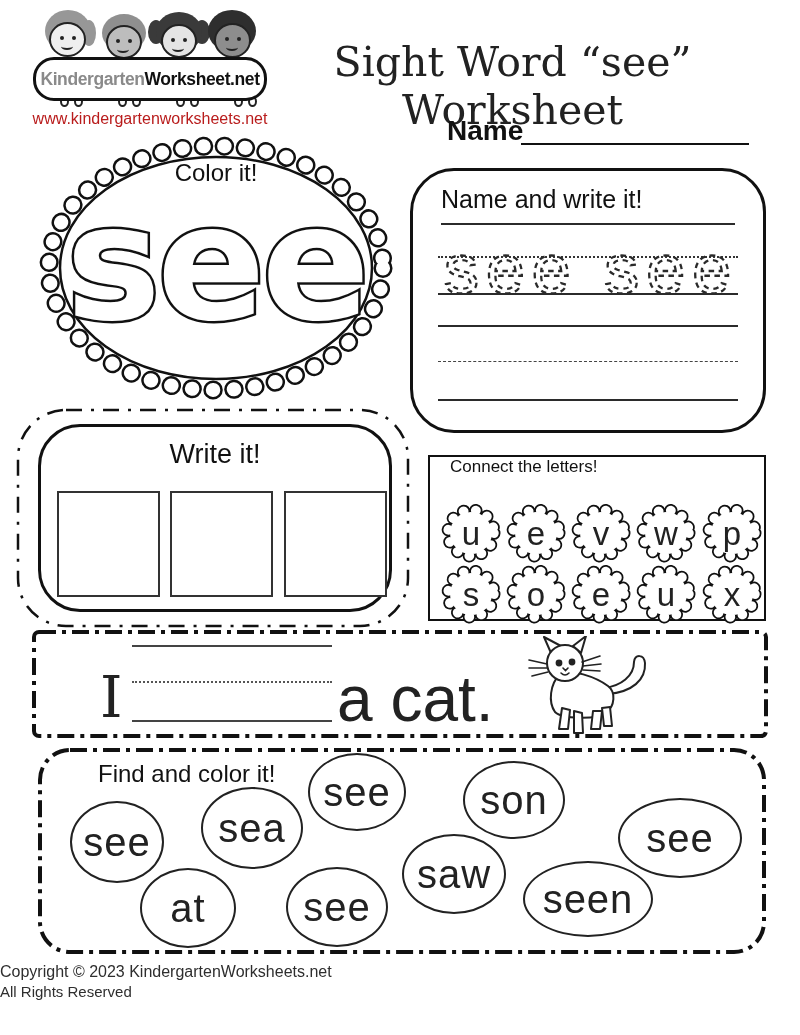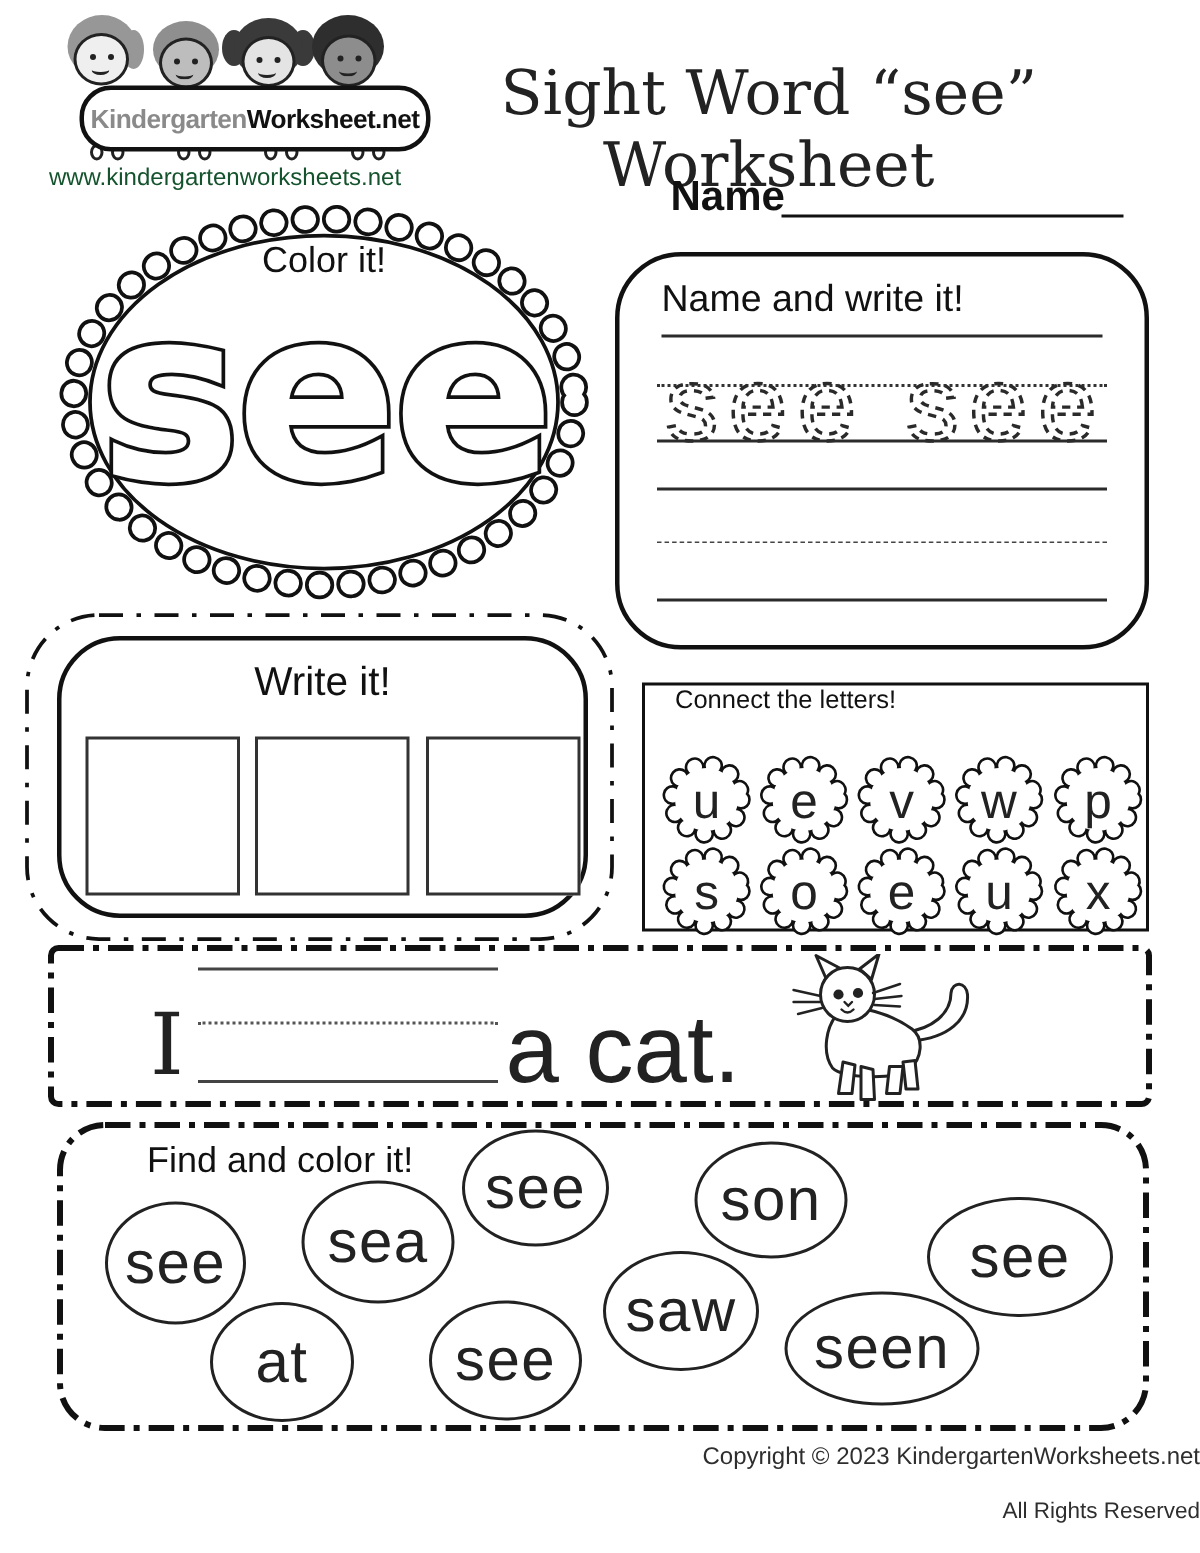--- a/index.html
+++ b/index.html
@@ -15,26 +15,26 @@
   .hair { position:absolute; border-radius:50%; }
   .face { position:absolute; border:2px solid #222; border-radius:50%; }
   .eye { position:absolute; width:4px; height:4px; background:#222; border-radius:50%; }
   .smile { position:absolute; width:12px; height:7px; border:2px solid #222; border-top:none; border-left:none; border-right:none; border-radius:50%; }
   .puff { position:absolute; border-radius:50%; }
   .foot { position:absolute; width:9px; height:11px; background:#fff; border:2px solid #222; border-radius:50%; z-index:0; }
   .banner {
     position:absolute; left:33px; top:57px; width:234px; height:44px; z-index:2;
     background:#fff; border:3px solid #111; border-radius:21px;
     display:flex; align-items:center; justify-content:center;
-    font-size:17.5px; letter-spacing:-0.4px; white-space:nowrap;margin-left:20px;
+    font-size:17.5px; letter-spacing:-0.4px; white-space:nowrap;
   }
   .banner .gray { color:#8a8a8a; font-weight:600; }
   .banner .black { color:#111; font-weight:700; }
   .www { position:absolute; left:18px; top:110px; width:264px; text-align:center;
-    color:#14532d; font-size:16px; }
+    color:#b91c1c; font-size:16px; }
 
   
   .title { position:absolute; left:240px; top:38px; width:545px; text-align:center;
     font-family:"DejaVu Serif", serif; font-weight:400; font-size:41px; color:#222; }
   .name-label { position:absolute; left:447px; top:115px; font-size:28px; font-weight:600; color:#111; }
   .name-line { position:absolute; left:521px; top:143px; width:228px; border-bottom:2.5px solid #111; }
 
   
   .colorit { position:absolute; left:36px; top:133px; }
 
@@ -70,23 +70,23 @@
   .cat { position:absolute; left:482px; top:6px; }
 
   
   .find-box { position:absolute; left:38px; top:748px; width:728px; height:206px; }
   .find-title { position:absolute; left:24px; top:12px; font-size:24px; color:#111;margin-left:36px; }
   .word-oval { position:absolute; border:2.5px solid #222; border-radius:50%;
     display:flex; align-items:center; justify-content:center;
     font-size:40px; letter-spacing:1px; color:#222; background:#fff; }
 
   
-  .footer { position:absolute; left:0; right:0; top:963px; text-align:right; color:#2e2e2e; }
+  .footer { position:absolute; left:0; right:0; top:963px; text-align:left; color:#2e2e2e; }
   .footer .l1 { font-size:16px; }
-  .footer .l2 { font-size:15px; margin-top:18px;padding-left:19px; }
+  .footer .l2 { font-size:15px; margin-top:2px; }
 
   svg { display:block; }
 </style>
 </head>
 <body>
 
 <div class="page">
 
   <div class="logo">
 

